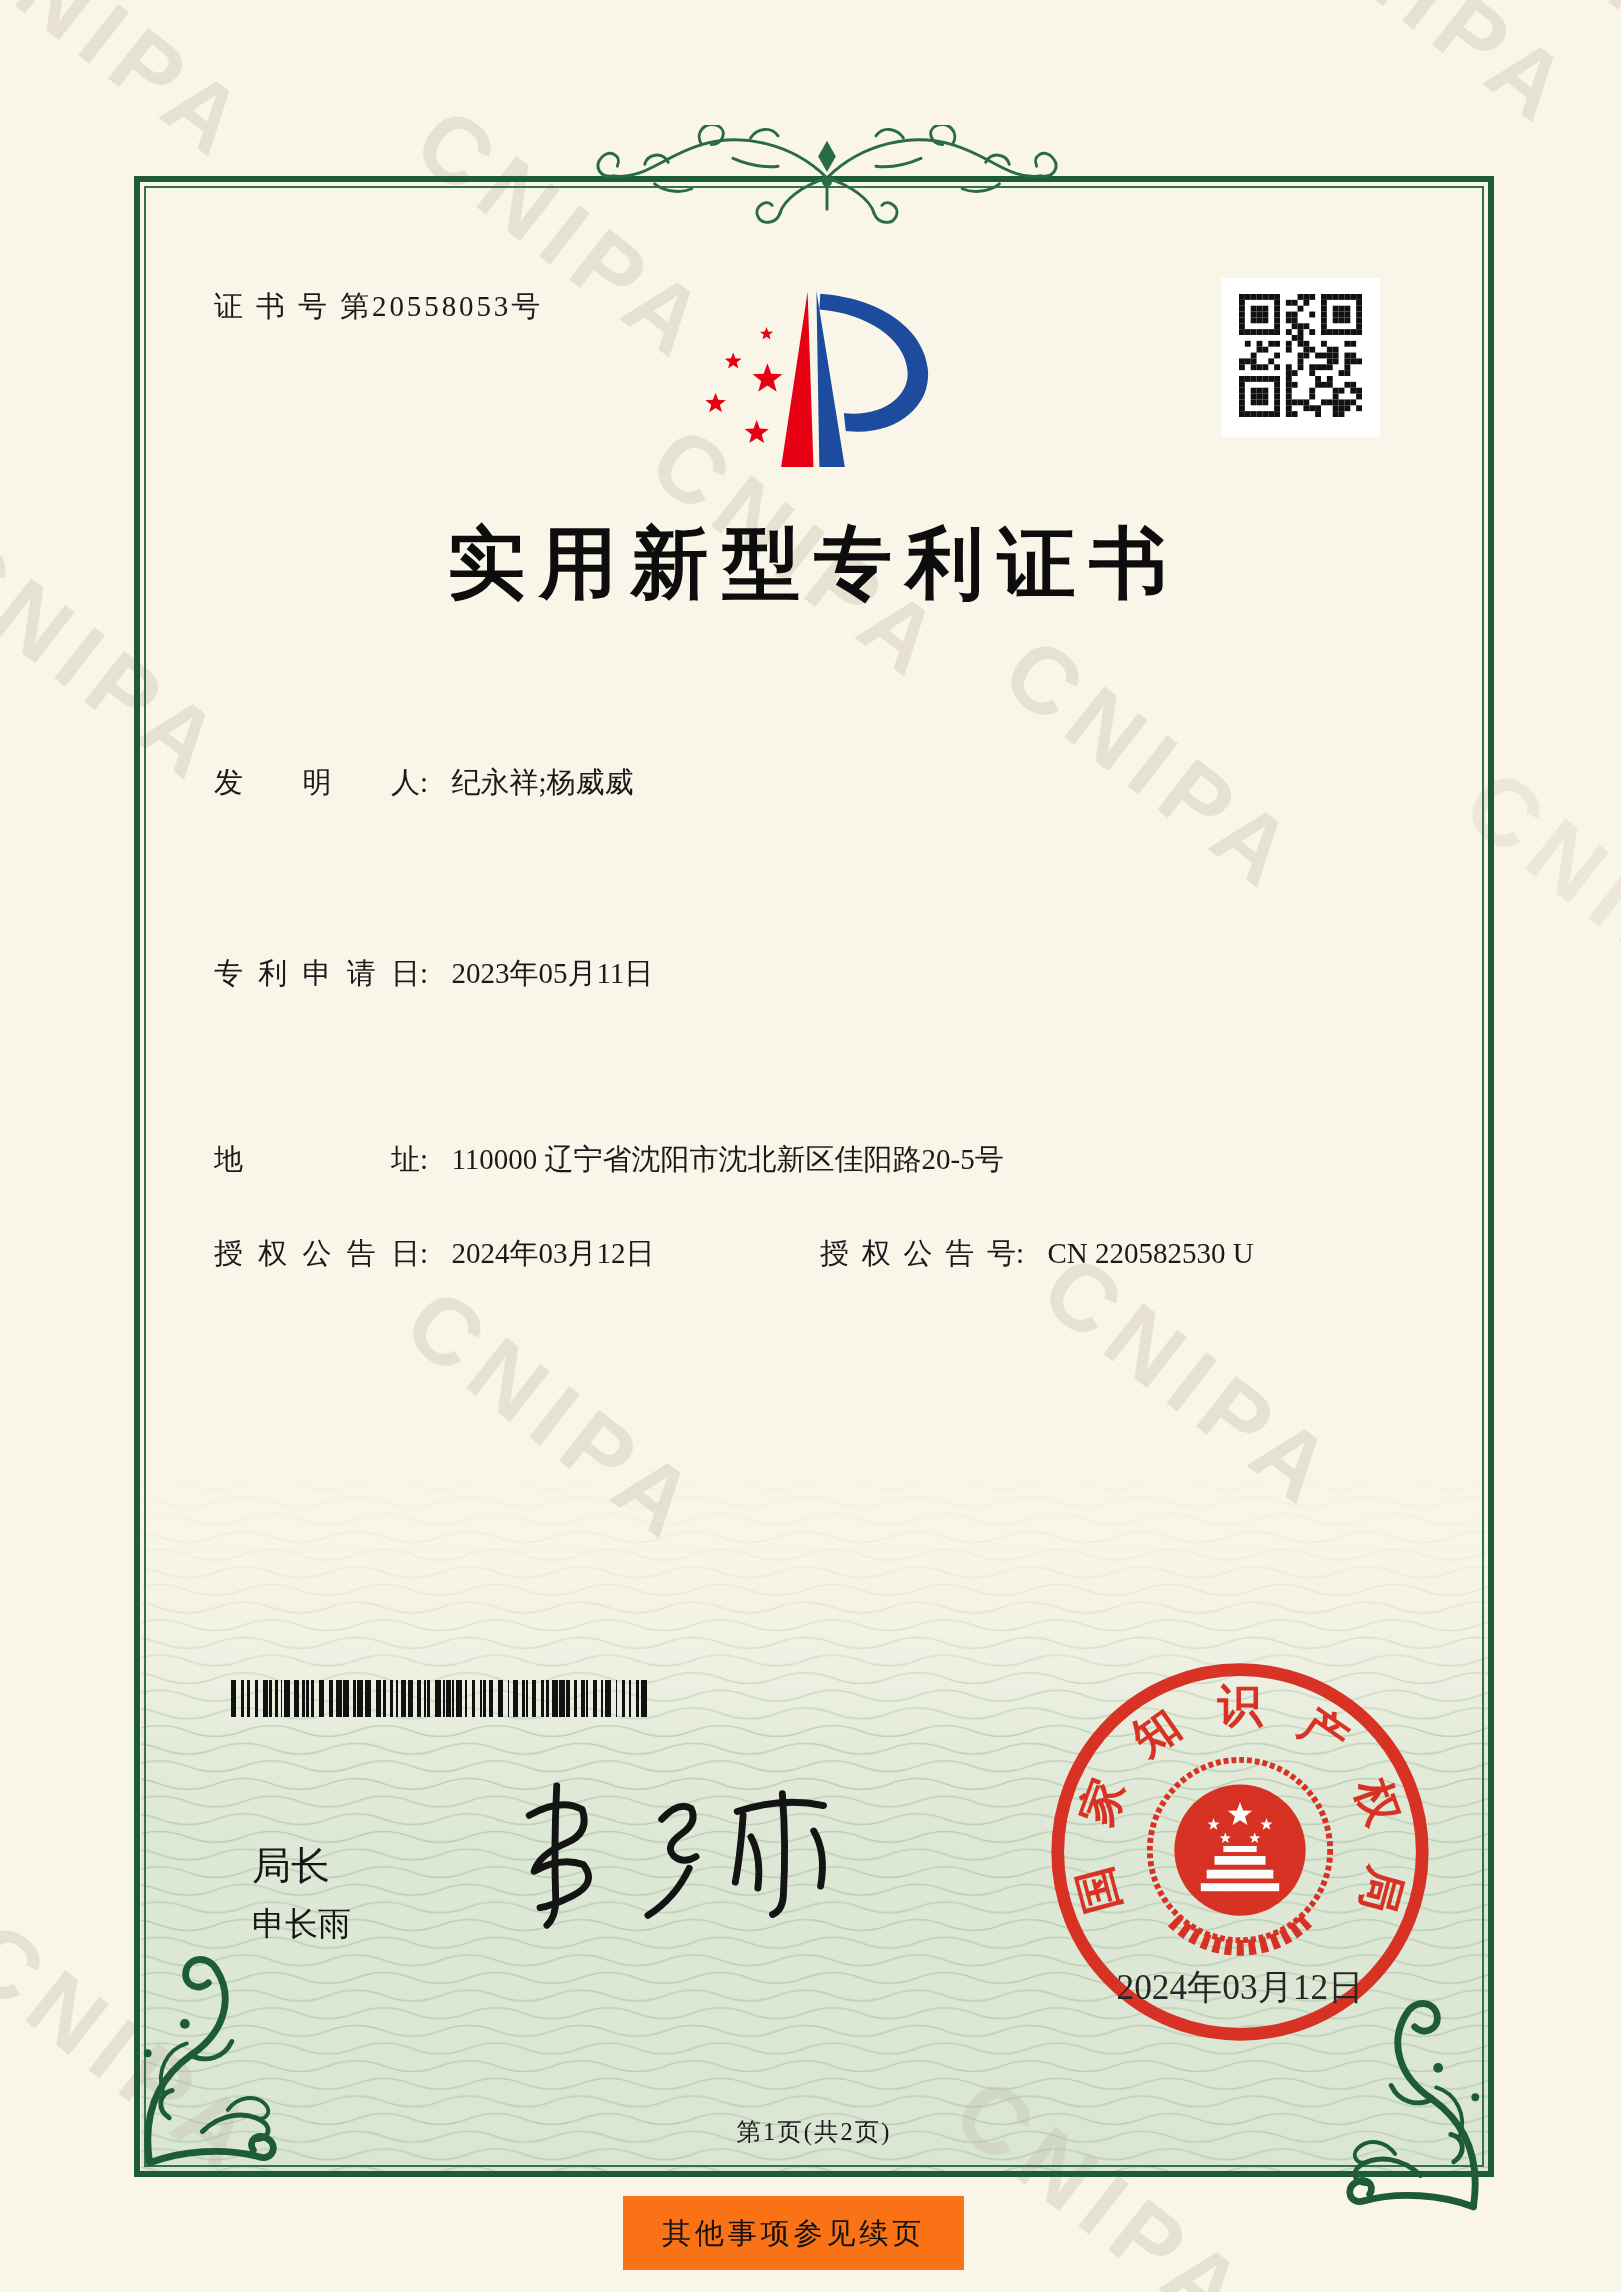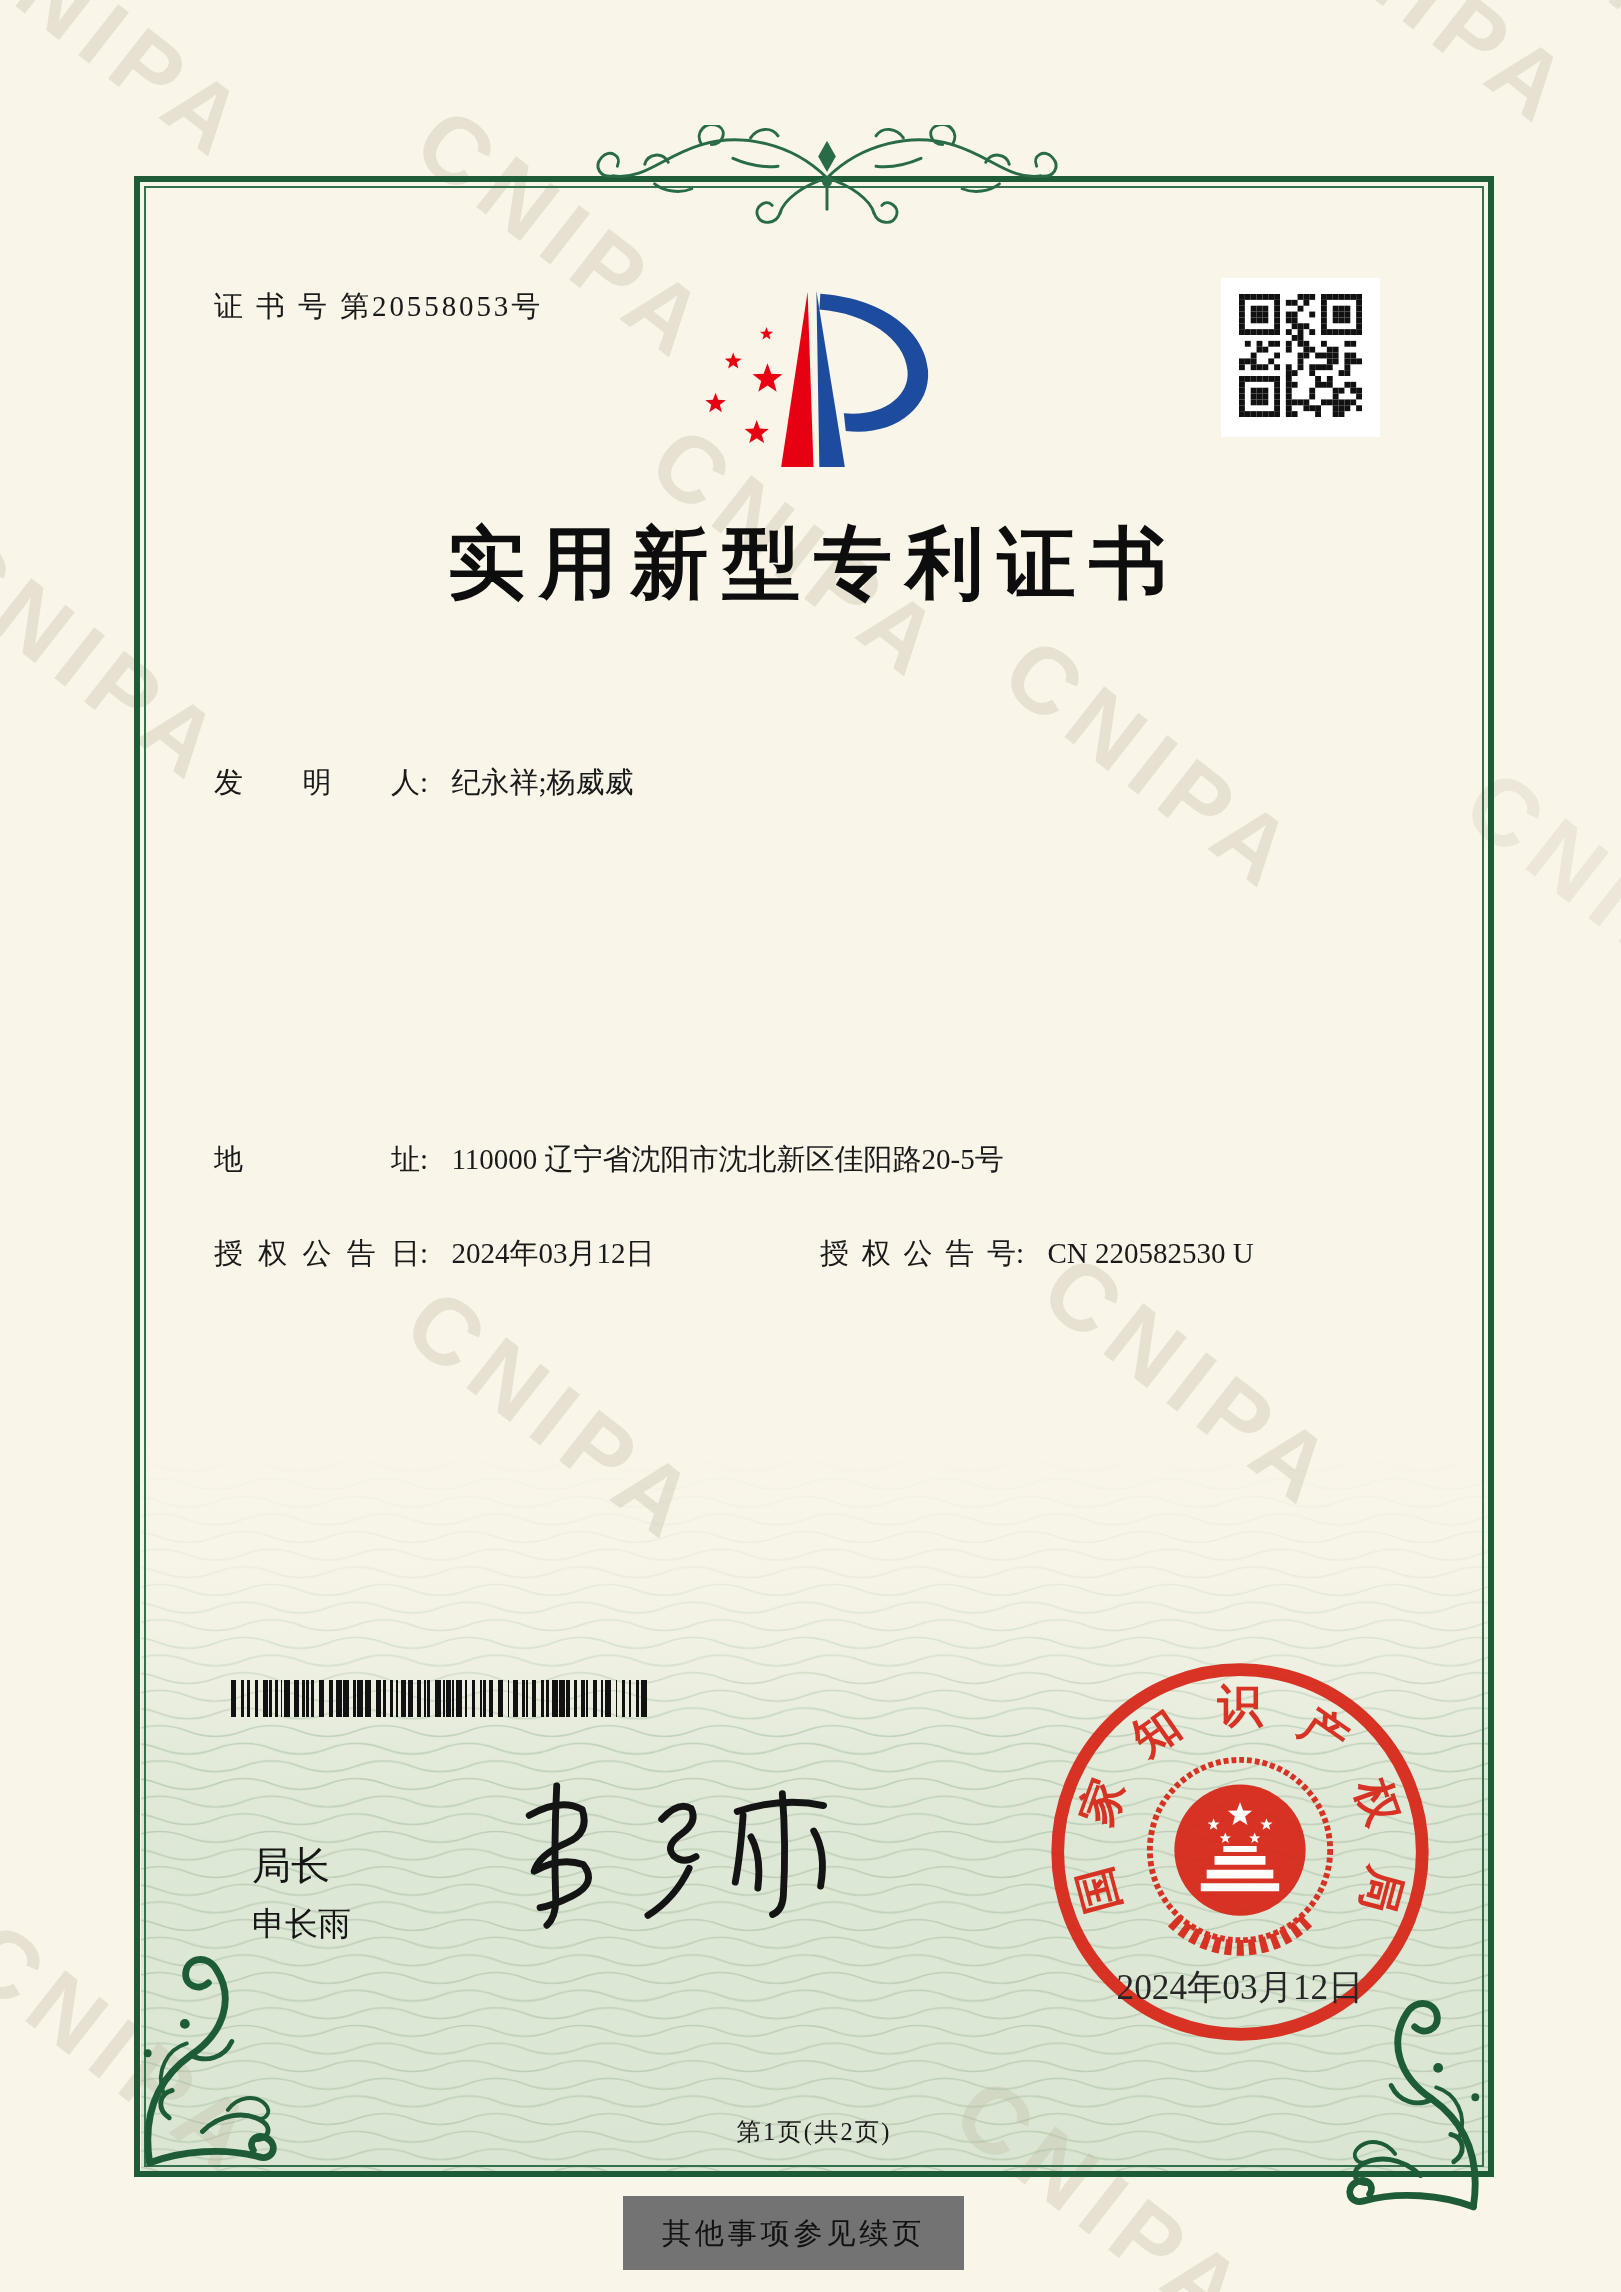--- a/index.html
+++ b/index.html
@@ -88,21 +88,21 @@
     font-size:33px; color:#161616;
   }
   #signature { position:absolute; left:490px; top:1776px; z-index:5; }
   #seal { position:absolute; left:1044px; top:1656px; z-index:5; opacity:.95; }
   .page-num {
     position:absolute; left:134px; top:2115px; width:1360px; z-index:4;
     text-align:center; font-size:24.5px; letter-spacing:2px;
   }
   .cont-box {
     position:absolute; left:623px; top:2196px; width:341px; height:74px;
-    background:#737373; z-index:4; text-align:center; line-height:74px;
+    background:#f97316; z-index:4; text-align:center; line-height:74px;
     font-size:29px; letter-spacing:3.9px; color:#111;
   }
 </style>
 </head>
 <body>
 
 <div id="page">
 
   <svg id="greenzone" width="1347" height="730" viewBox="0 0 1374 745" preserveAspectRatio="none">
     <defs>
@@ -414,20 +414,23 @@
         <rect x="96" y="120" width="6" height="6" fill="#111"></rect>
         <rect x="102" y="120" width="6" height="6" fill="#111"></rect>
       </svg>
   </div>
 
   <h1 class="doc-title">实用新型专利证书</h1>
 
   <div class="frow r-inventor">
     <span class="flabel">发明人</span><span class="fcolon">:</span><span class="fvalue">纪永祥;杨威威</span>
   </div>
+  <div class="frow r-filing">
+    <span class="flabel">专利申请日</span><span class="fcolon">:</span><span class="fvalue">2023年05月11日</span>
+  </div>
   <div class="frow r-address">
     <span class="flabel">地址</span><span class="fcolon">:</span><span class="fvalue">110000 辽宁省沈阳市沈北新区佳阳路20-5号</span>
   </div>
   <div class="frow r-grant">
     <span>
       <span class="flabel">授权公告日</span><span class="fcolon">:</span><span class="fvalue">2024年03月12日</span>
     </span>
     <span class="fgroup2">
       <span class="flabel">授权公告号</span><span class="fcolon">:</span><span class="fvalue">CN 220582530 U</span>
     </span>

